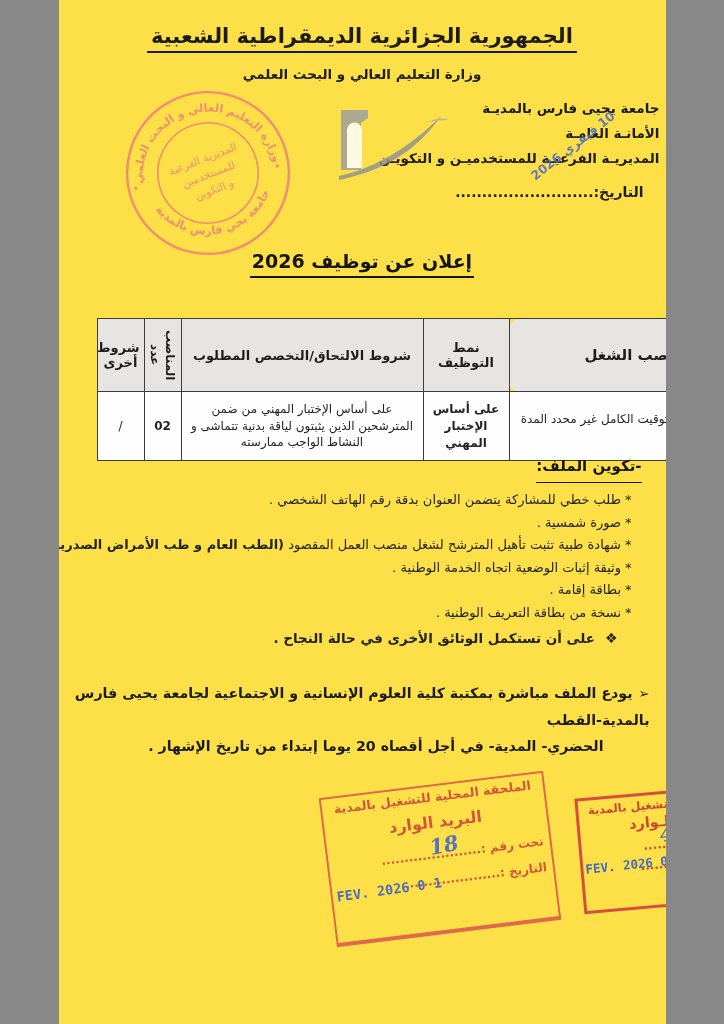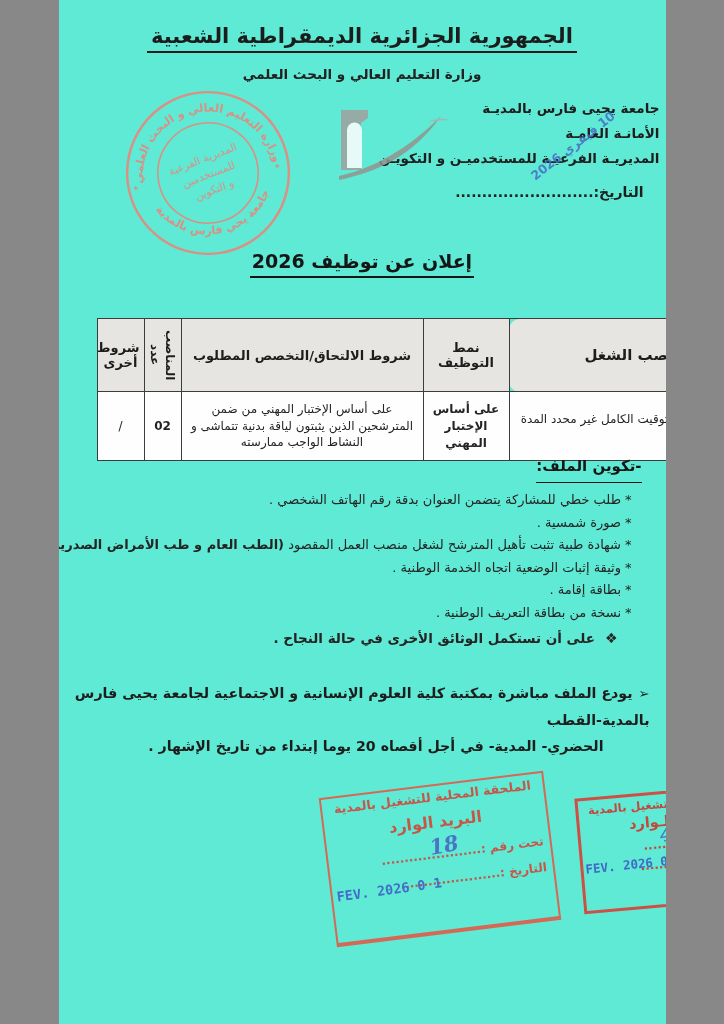--- a/index.html
+++ b/index.html
@@ -1,18 +1,18 @@
 <!DOCTYPE html>
 <html lang="ar"><head>
 <meta charset="utf-8">
 <style>
   html,body{margin:0;padding:0;background:#888;}
   .page{
     position:relative;width:607px;height:1024px;margin:0 auto;
-    background:#5eead4;overflow:hidden;
+    background:#fde047;overflow:hidden;
     font-family:"DejaVu Sans",sans-serif;color:#222;
   }
   
   .republic{position:absolute;top:24px;left:0;right:0;text-align:center;font-size:21px;font-weight:bold;color:#1c1c1c;}
   .republic span{display:inline-block;border-bottom:2.5px solid #1c1c1c;padding:0 4px 3px;}
   .ministry{position:absolute;top:66px;left:0;right:0;text-align:center;font-size:13.5px;font-weight:bold;color:#222;}
   .univ-block{position:absolute;top:96px;right:6px;width:320px;direction:rtl;text-align:right;font-weight:bold;font-size:13.5px;line-height:25px;color:#1e1e1e;}
   .date-line{position:absolute;top:184px;right:22px;direction:rtl;font-size:14px;color:#1e1e1e;white-space:nowrap;}
   .date-line .lbl{font-weight:bold;}
   .date-line .dots{letter-spacing:1px;font-weight:bold;}

